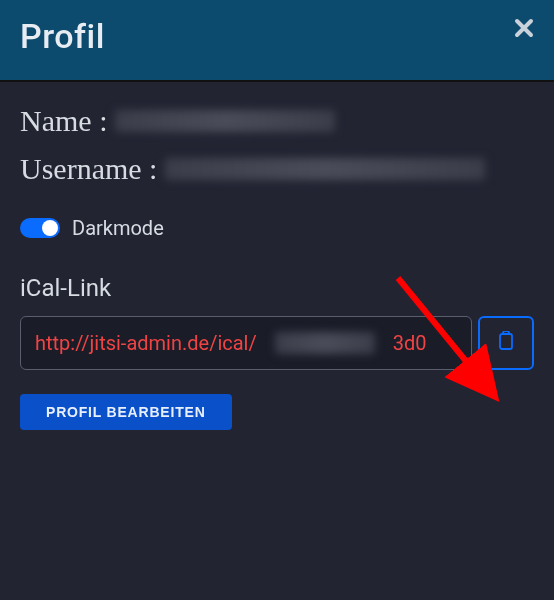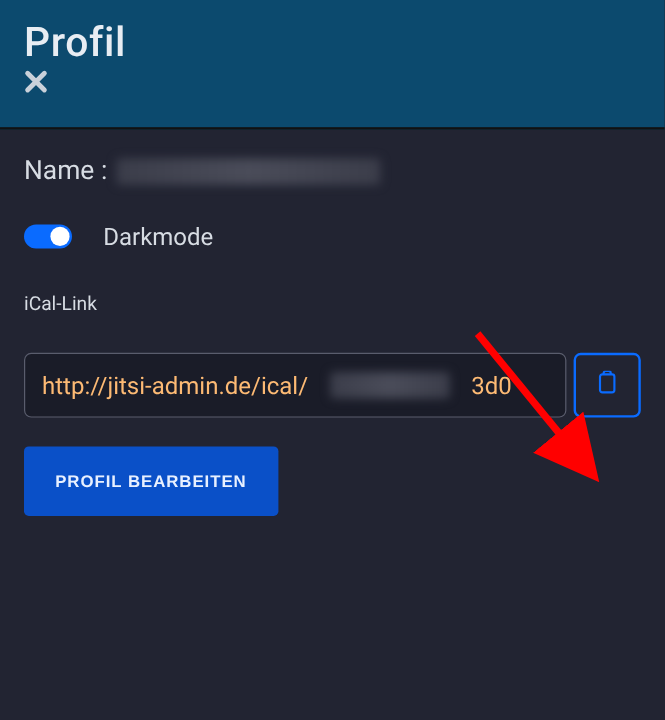--- a/index.html
+++ b/index.html
@@ -11,57 +11,57 @@
     overflow: hidden;
     position: relative;
   }
   .header {
     background: #0c4a6e;
     padding: 16px 20px 24px 20px;
     display: flex;
     align-items: flex-start;
     justify-content: space-between;
     border-bottom: 2px solid #111;
-    flex-direction: column;
   }
   .header h1 {
     font-size: 34px;
     font-weight: 500;
     color: #e8edf3;
     letter-spacing: 0.5px;
   }
   .close-icon {
     color: #c9d1da;
     cursor: pointer;
     margin-top: 2px;
   }
   .content {
     padding: 22px 20px;
   }
   .info-line {
-    font-size: 22px;
+    font-size: 30px;
     color: #d7dce3;
     margin-bottom: 14px;
     display: flex;
     align-items: center;
     gap: 8px;
+    font-family: Liberation Serif, serif;
   }
   .blur {
     display: inline-block;
     height: 22px;
     border-radius: 3px;
     background: linear-gradient(90deg, #3b3d4a 0%, #4a4c59 50%, #3b3d4a 100%);
     filter: blur(4px);
   }
   .blur.w220 { width: 220px; }
   .blur.w320 { width: 320px; }
   .toggle-row {
     display: flex;
     align-items: center;
-    gap: 26px;
+    gap: 12px;
     margin-top: 30px;
     margin-bottom: 34px;
   }
   .toggle {
     width: 40px;
     height: 20px;
     background: #0a6bff;
     border-radius: 999px;
     position: relative;
     cursor: pointer;
@@ -74,37 +74,37 @@
     width: 16px;
     height: 16px;
     background: #fff;
     border-radius: 50%;
   }
   .toggle-label {
     font-size: 20px;
     color: #d7dce3;
   }
   .section-label {
-    font-size: 16px;
-    color: #d7dce3;
-    margin-bottom: 32px;
+    font-size: 24px;
+    color: #d7dce3;
+    margin-bottom: 14px;
   }
   .ical-row {
     display: flex;
     align-items: stretch;
     gap: 6px;
     margin-bottom: 24px;
   }
   .ical-input {
     flex: 1;
     height: 54px;
     background: #1a1c28;
     border: 1px solid #5a5d6d;
     border-radius: 6px;
-    color: #fdba74;
+    color: #ef4444;
     font-size: 20px;
     padding: 0 14px;
     display: flex;
     align-items: center;
     overflow: hidden;
     white-space: nowrap;
     gap: 16px;
   }
   .ical-blur {
     display: inline-block;
@@ -129,21 +129,21 @@
   .copy-btn svg { stroke: #0a6bff; }
   .button-row {
     display: flex;
     gap: 18px;
     margin-top: 6px;
   }
   .btn {
     background: #0a50c8;
     color: #e8f0ff;
     border: none;
-    height: 58px;
+    height: 36px;
     padding: 0 26px;
     font-size: 14px;
     font-weight: 600;
     letter-spacing: 0.8px;
     border-radius: 4px;
     cursor: pointer;
   }
   .arrow {
     position: absolute;
     pointer-events: none;
@@ -161,20 +161,24 @@
   </span>
 </div>
 
 <div class="content">
 
   <div class="info-line">
     <span>Name :</span>
     <span class="blur w220"></span>
   </div>
 
+  <div class="info-line">
+    <span>Username :</span>
+    <span class="blur w320"></span>
+  </div>
 
 
   <div class="toggle-row">
     <div class="toggle"></div>
     <span class="toggle-label">Darkmode</span>
   </div>
 
   <div class="section-label">iCal-Link</div>
 
   <div class="ical-row">

